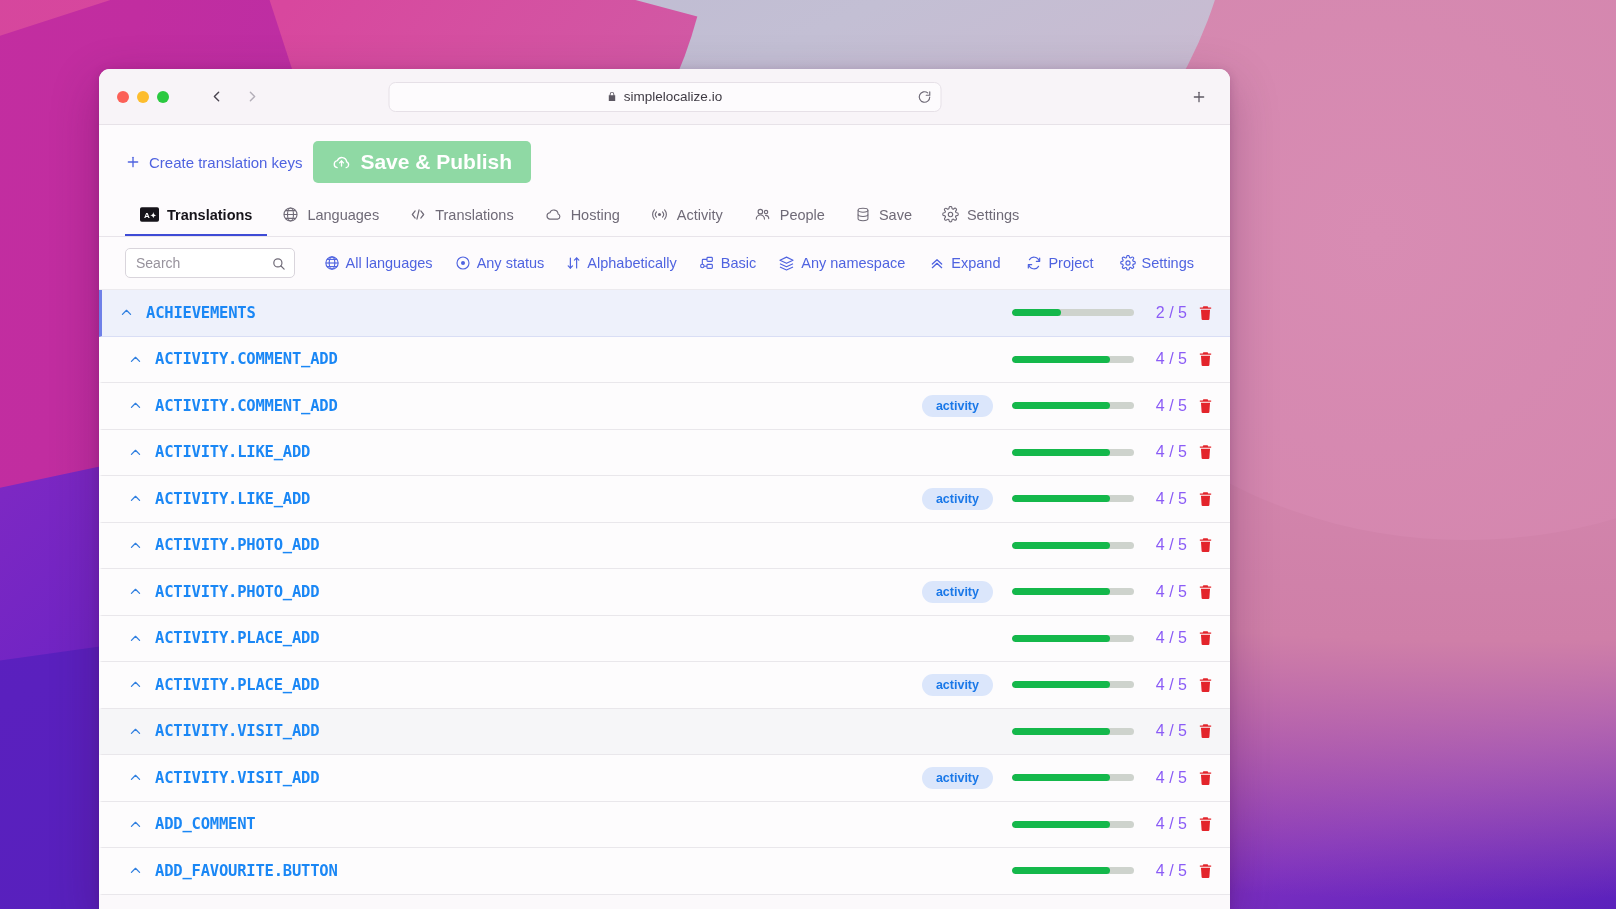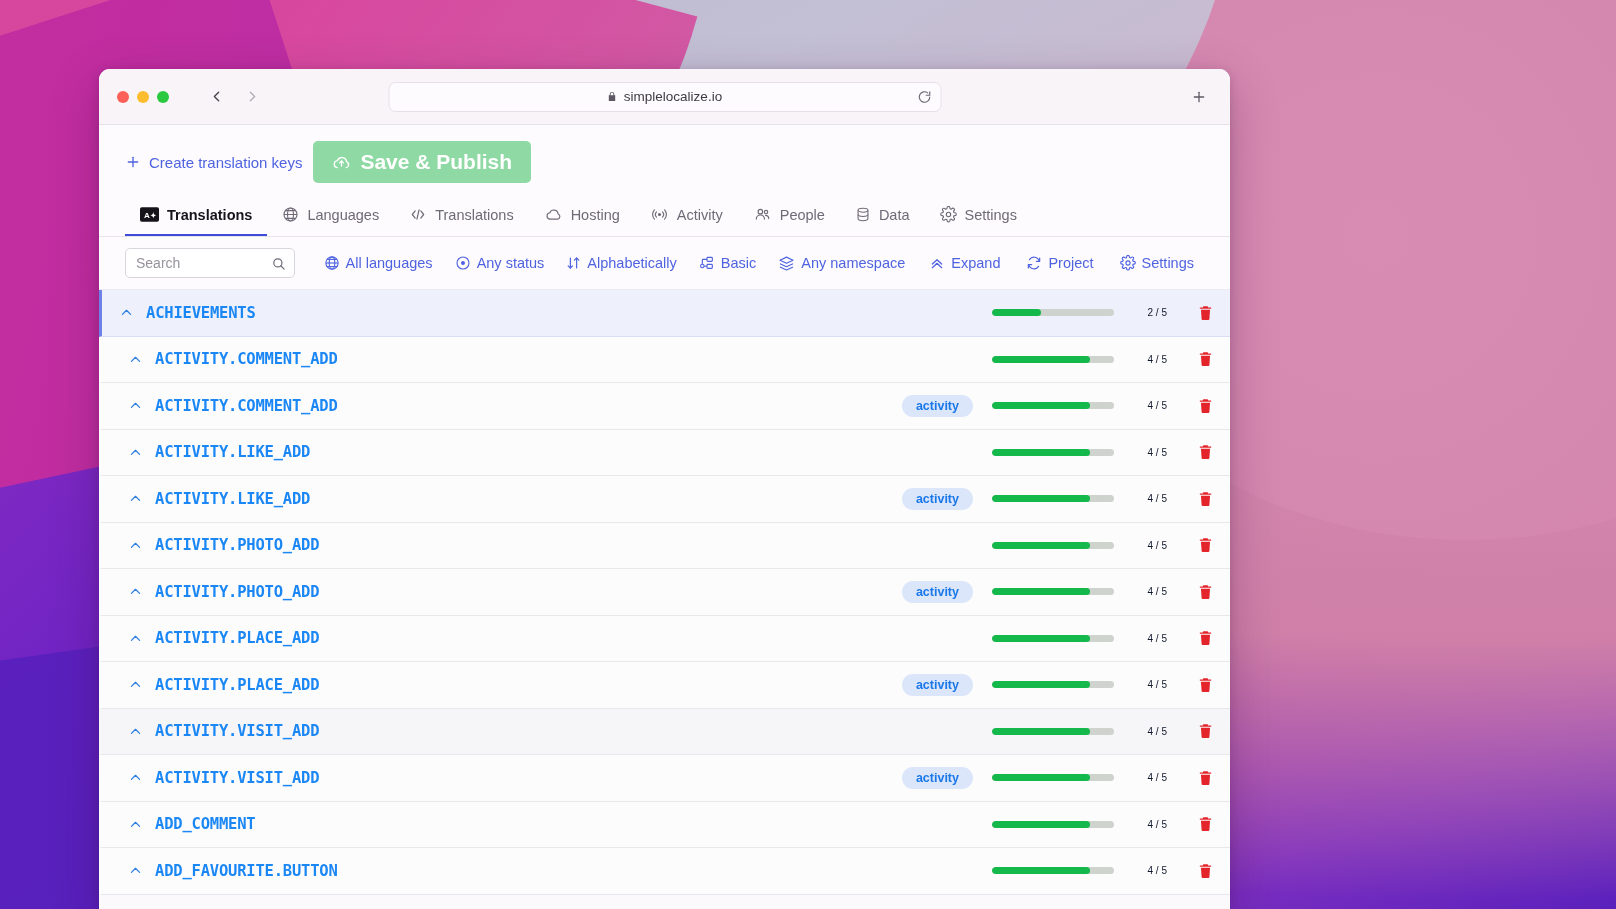--- a/index.html
+++ b/index.html
@@ -199,22 +199,22 @@
     padding:4px 14px; border-radius:11px;
     margin-right:19px; white-space:nowrap;
   }
   .ns-slot { width:0; }
   .prog {
     width:122px; height:7px; border-radius:4px; background:#ced3cd;
     overflow:hidden; margin-right:13px; flex-shrink:0;
   }
   .prog > i { display:block; height:100%; background:#14b84b; border-radius:4px; }
   .count {
-    font-size:10px; color:#0f172a; width:40px; text-align:right;
-    margin-right:30px; white-space:nowrap;
+    font-size:16px; color:#8b5cf6; width:40px; text-align:right;
+    margin-right:10px; white-space:nowrap;
   }
   .trash { display:flex; cursor:pointer; }
 </style>
 </head>
 <body>
 
 <div id="wallpaper">
   <div class="wp-layer wp-base"></div>
   <div class="wp-layer wp-pinkright"></div>
   <div class="wp-layer wp-grayblob"></div>
@@ -360,21 +360,21 @@
         <span>People</span>
       </div>
       <div class="tab">
         <span style="display:flex">
           <svg width="16" height="17" viewBox="0 0 24 24" fill="none" stroke="#6f6a77" stroke-width="1.6">
               <ellipse cx="12" cy="5.6" rx="7.4" ry="2.9"></ellipse>
               <path d="M4.6 5.6v12.8c0 1.6 3.3 2.9 7.4 2.9s7.4-1.3 7.4-2.9V5.6"></path>
               <path d="M4.6 12c0 1.6 3.3 2.9 7.4 2.9s7.4-1.3 7.4-2.9"></path>
             </svg>
         </span>
-        <span>Data</span>
+        <span>Save</span>
       </div>
       <div class="tab">
         <span style="display:flex">
           <svg width="17" height="17" viewBox="0 0 24 24" fill="none" stroke="#6f6a77" stroke-width="1.6">
               <circle cx="12" cy="12" r="3.1"></circle>
               <path d="M19.3 14.5a1.6 1.6 0 0 0 .3 1.8l.1.1a2 2 0 1 1-2.8 2.8l-.1-.1a1.6 1.6 0 0 0-1.8-.3 1.6 1.6 0 0 0-1 1.5v.2a2 2 0 1 1-4 0v-.1a1.6 1.6 0 0 0-1-1.5 1.6 1.6 0 0 0-1.8.3l-.1.1a2 2 0 1 1-2.8-2.8l.1-.1a1.6 1.6 0 0 0 .3-1.8 1.6 1.6 0 0 0-1.5-1h-.2a2 2 0 1 1 0-4h.1a1.6 1.6 0 0 0 1.5-1 1.6 1.6 0 0 0-.3-1.8l-.1-.1a2 2 0 1 1 2.8-2.8l.1.1a1.6 1.6 0 0 0 1.8.3h.1a1.6 1.6 0 0 0 1-1.5v-.2a2 2 0 1 1 4 0v.1a1.6 1.6 0 0 0 1 1.5 1.6 1.6 0 0 0 1.8-.3l.1-.1a2 2 0 1 1 2.8 2.8l-.1.1a1.6 1.6 0 0 0-.3 1.8v.1a1.6 1.6 0 0 0 1.5 1h.2a2 2 0 1 1 0 4h-.1a1.6 1.6 0 0 0-1.5 1z"></path>
             </svg>
         </span>
         <span>Settings</span>
       </div>

